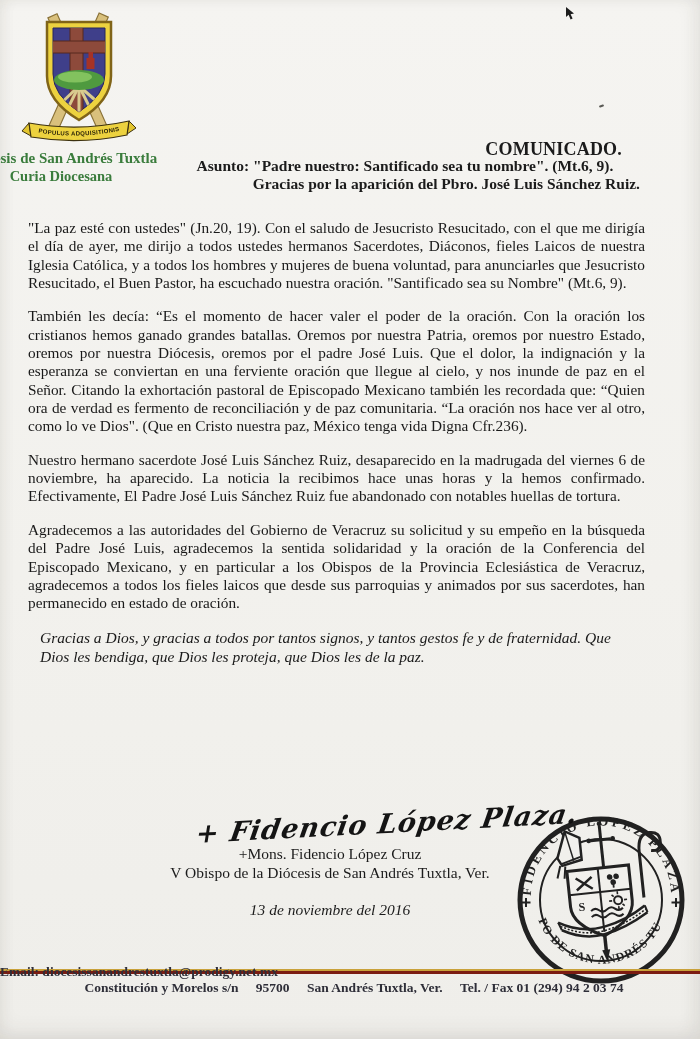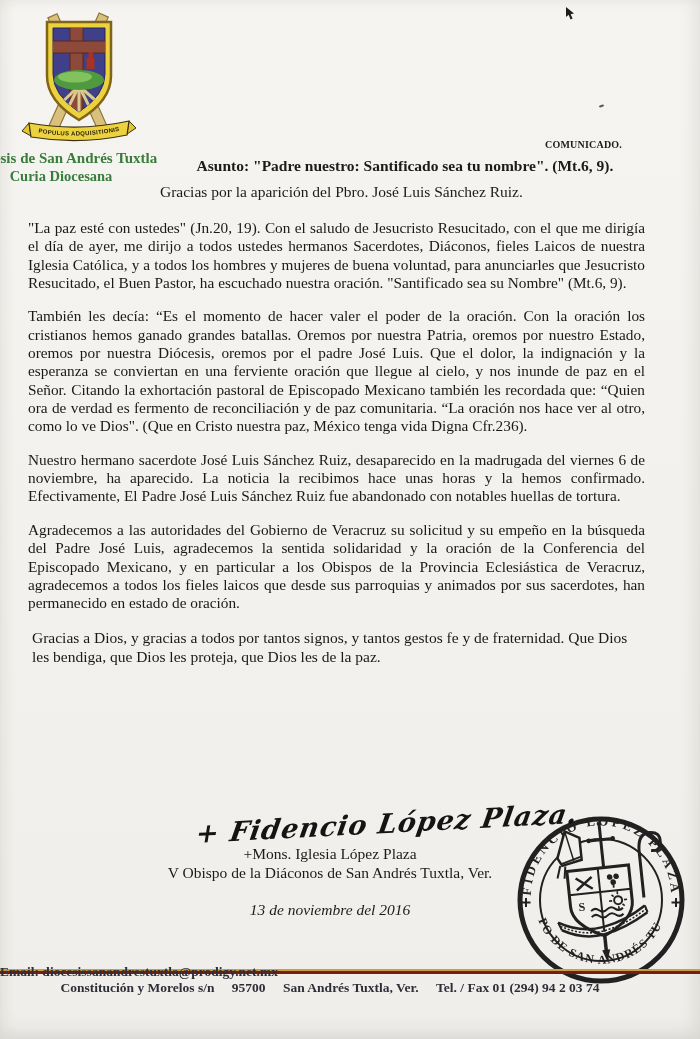--- a/index.html
+++ b/index.html
@@ -16,38 +16,38 @@
   }
   .crest{position:absolute;left:20px;top:8px;}
   .letterhead-text{
     position:absolute;left:-44px;top:149px;width:210px;
     text-align:center;color:#3a7c3c;font-weight:bold;line-height:18px;
   }
   .letterhead-text .l1{font-size:15px;white-space:nowrap;}
   .letterhead-text .l2{font-size:14.5px;white-space:nowrap;}
   .comunicado{
     position:absolute;top:139px;left:340px;width:282px;
-    text-align:right;font-size:10px;font-weight:bold;letter-spacing:.2px;
+    text-align:right;font-size:18px;font-weight:bold;letter-spacing:.2px;
   }
   .subject{
     position:absolute;top:157px;left:165px;width:480px;
     text-align:center;font-size:15.5px;font-weight:bold;
   }
   .greeting{
     position:absolute;top:175px;left:160px;width:480px;
-    text-align:left;font-size:15.5px;font-weight:normal;margin-top:8px;
+    text-align:right;font-size:15.5px;font-weight:bold;
   }
   .body-text{
     position:absolute;left:28px;top:219px;width:617px;
     font-size:15.3px;line-height:18.35px;text-align:justify;
     color:#191919;
   }
   .body-text p{margin:0 0 15px 0;}
   .body-text p.closing{
-    text-align:left;line-height:19.5px;margin:4px;
+    font-style:italic;text-align:left;line-height:19.5px;margin:12px;
     font-size:15.5px;
   }
   .autograph{
     position:absolute;left:196px;top:810px;width:300px;
     font-family:"DejaVu Serif",serif;font-style:italic;font-weight:bold;
     font-size:27px;letter-spacing:1px;color:#141414;
     transform:rotate(-3deg) skewX(-12deg);
     white-space:nowrap;
   }
   .sig-block{
@@ -59,21 +59,21 @@
     text-align:center;font-size:15.5px;font-style:italic;
   }
   .seal{position:absolute;left:506px;top:810px;opacity:.92;}
   .footer-rule{
     position:absolute;left:0;top:969px;width:700px;height:5px;
     background:linear-gradient(180deg,#c9a13a 0,#c9a13a 1.5px,#7b1c12 1.5px,#7b1c12 100%);
     z-index:5;
   }
   .footer-line1{
     position:absolute;left:0;top:980px;width:660px;text-align:center;
-    font-size:13.5px;font-weight:bold;color:#2e2e38;z-index:6;
+    font-size:13.5px;font-weight:bold;color:#2e2e38;z-index:6;padding-left:24px;
   }
   .footer-line1 span{margin:0 7px;}
   .footer-line2{
     position:absolute;left:0;top:964px;width:660px;text-align:left;
     font-size:13.5px;font-weight:bold;color:#2e2e38;z-index:6;
   }
   .cursor-artifact{position:absolute;left:565px;top:7px;}
   .speck{position:absolute;left:599px;top:105px;width:5px;height:2px;background:#5a5a55;transform:rotate(-20deg);border-radius:1px;}
 </style>
 </head>
@@ -129,22 +129,22 @@
   <div class="body-text">
     <p>"La paz esté con ustedes" (Jn.20, 19). Con el saludo de Jesucristo Resucitado, con el que me dirigía el día de ayer, me dirijo a todos ustedes hermanos Sacerdotes, Diáconos, fieles Laicos de nuestra Iglesia Católica, y a todos los hombres y mujeres de buena voluntad, para anunciarles que Jesucristo Resucitado, el Buen Pastor, ha escuchado nuestra oración. "Santificado sea su Nombre" (Mt.6, 9).</p>
     <p>También les decía: “Es el momento de hacer valer el poder de la oración. Con la oración los cristianos hemos ganado grandes batallas. Oremos por nuestra Patria, oremos por nuestro Estado, oremos por nuestra Diócesis, oremos por el padre José Luis. Que el dolor, la indignación y la esperanza se conviertan en una ferviente oración que llegue al cielo, y nos inunde de paz en el Señor. Citando la exhortación pastoral de Episcopado Mexicano también les recordada que: “Quien ora de verdad es fermento de reconciliación y de paz comunitaria. “La oración nos hace ver al otro, como lo ve Dios". (Que en Cristo nuestra paz, México tenga vida Digna Cfr.236).</p>
     <p>Nuestro hermano sacerdote José Luis Sánchez Ruiz, desaparecido en la madrugada del viernes 6 de noviembre, ha aparecido. La noticia la recibimos hace unas horas y la hemos confirmado. Efectivamente, El Padre José Luis Sánchez Ruiz fue abandonado con notables huellas de tortura.</p>
     <p>Agradecemos a las autoridades del Gobierno de Veracruz su solicitud y su empeño en la búsqueda del Padre José Luis, agradecemos la sentida solidaridad y la oración de la Conferencia del Episcopado Mexicano, y en particular a los Obispos de la Provincia Eclesiástica de Veracruz, agradecemos a todos los fieles laicos que desde sus parroquias y animados por sus sacerdotes, han permanecido en estado de oración.</p>
     <p class="closing">Gracias a Dios, y gracias a todos por tantos signos, y tantos gestos fe y de fraternidad. Que Dios les bendiga, que Dios les proteja, que Dios les de la paz.</p>
   </div>
 
   <div class="autograph">+ Fidencio López Plaza.</div>
   <div class="sig-block">
-    <div>+Mons. Iglesia López Plaza</div>
-    <div>V Obispo de la Diáconos de San Andrés Tuxtla, Ver.</div>
+    <div>+Mons. Fidencio López Cruz</div>
+    <div>V Obispo de la Diócesis de San Andrés Tuxtla, Ver.</div>
   </div>
   <div class="letter-date">13 de noviembre del 2016</div>
 
   <svg class="seal" width="190" height="184" viewBox="0 0 190 184" aria-hidden="true">
     <g fill="none" stroke="#101010">
       <circle cx="95" cy="90" r="81" stroke-width="5"></circle>
       <circle cx="95" cy="90" r="61" stroke-width="2"></circle>
     </g>
     <path id="sealTop" d="M27 102 A 70 70 0 1 1 163 102" fill="none"></path>
     <path id="sealBot" d="M33 112 A 67 67 0 0 0 157 112" fill="none"></path>

